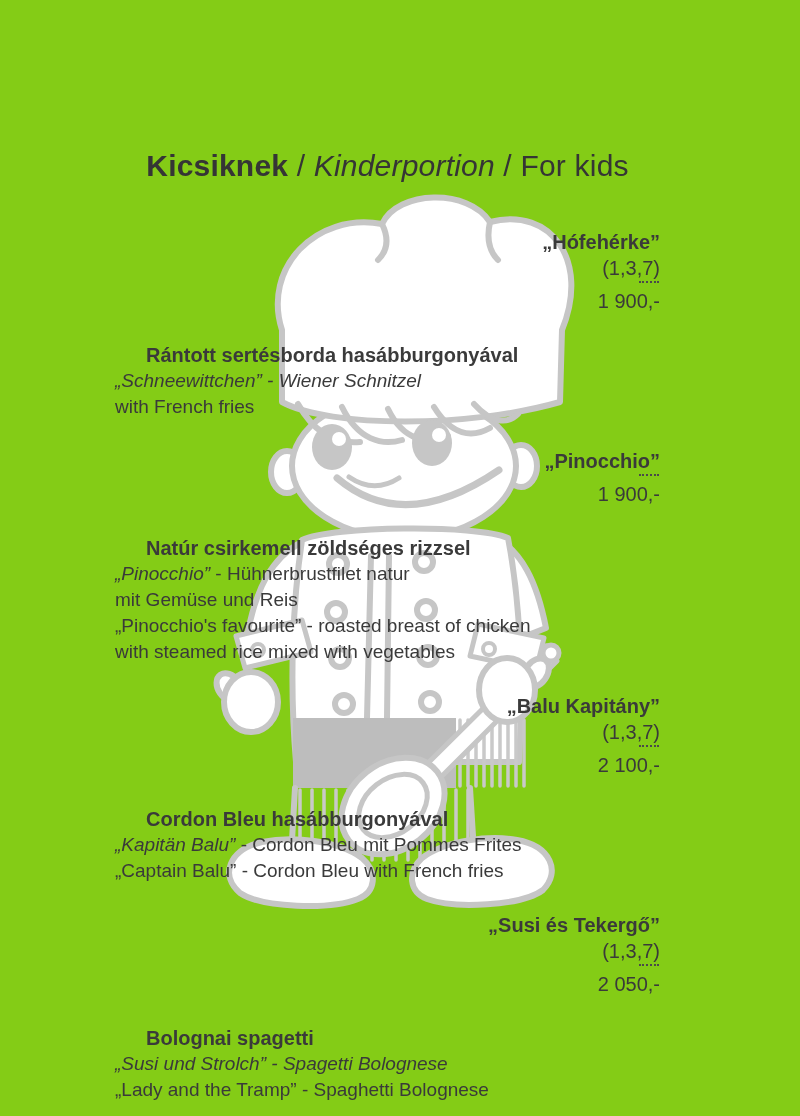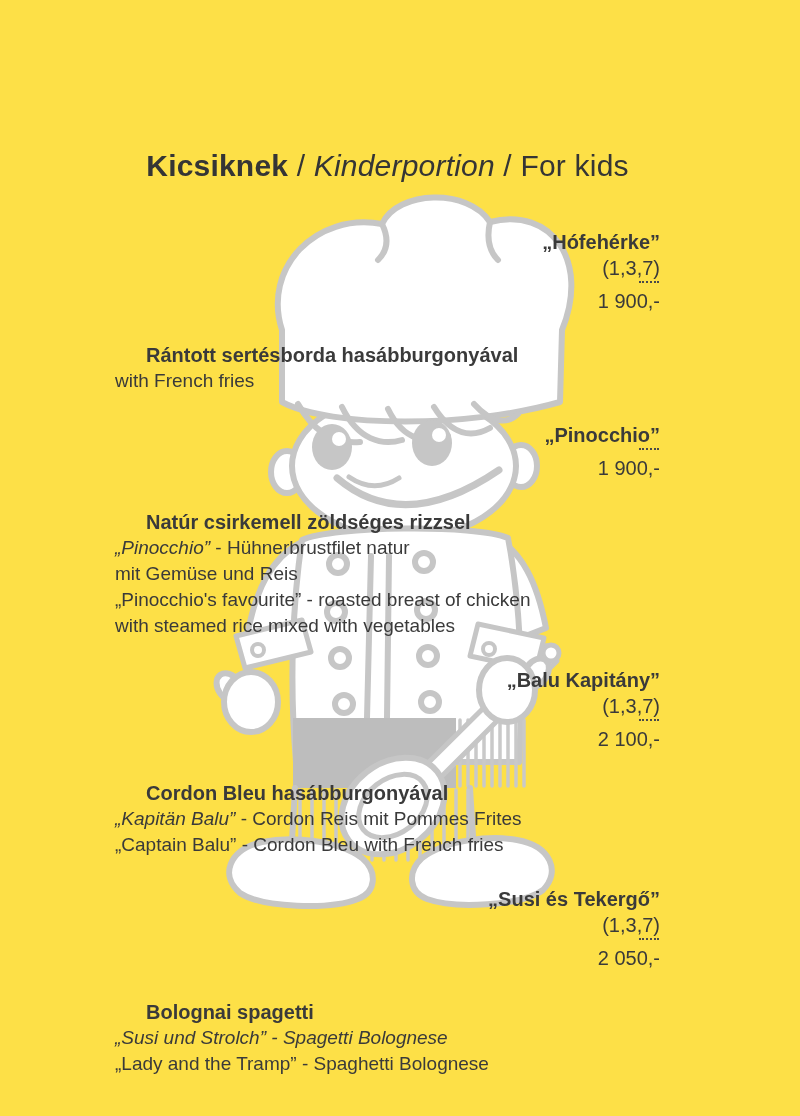--- a/index.html
+++ b/index.html
@@ -1,17 +1,17 @@
 <!DOCTYPE html>
 <html><head>
 <meta charset="utf-8">
 <style>
   html,body{margin:0;padding:0;background:#fff;}
   .page{
-    position:relative;width:800px;height:1116px;background:#fde047;overflow:hidden;
+    position:relative;width:800px;height:1116px;background:#84cc16;overflow:hidden;
     font-family:"Liberation Sans",sans-serif;color:#3a3a3a;
   }
   .watermark{position:absolute;left:200px;top:190px;z-index:0;}
   .content{position:absolute;left:115px;top:148px;width:545px;z-index:1;}
   .title{
     font-size:30px;font-weight:normal;font-style:normal;text-align:center;
     margin:0 0 45px 0;color:#353535;letter-spacing:.2px;line-height:36px;
   }
   .title .b{font-weight:bold;}
   .title .i{font-style:italic;}
@@ -108,20 +108,21 @@
     <h1 class="title"><span class="b">Kicsiknek</span><span class="sep"> / </span><span class="i">Kinderportion</span><span class="sep"> / </span><span>For kids</span></h1>
     <div id="items">
         <section class="item">
           <div class="price-row">
             <span class="item-name">„Hófehérke”</span>
             <span class="item-allergens">(1,3,7)</span>
             <span class="dots"></span>
             <span class="item-price">1 900,-</span>
           </div>
           <div class="line bold-line">Rántott sertésborda hasábburgonyával</div>
+          <div class="line"><span class="it">„Schneewittchen” - Wiener Schnitzel</span></div>
           <div class="line"><span>with French fries</span></div>
         </section>
         <section class="item">
           <div class="price-row">
             <span class="item-name">„Pinocchio”</span>
             <span class="item-allergens"></span>
             <span class="dots"></span>
             <span class="item-price">1 900,-</span>
           </div>
           <div class="line bold-line">Natúr csirkemell zöldséges rizzsel</div>
@@ -131,21 +132,21 @@
           <div class="line"><span>with steamed rice mixed with vegetables</span></div>
         </section>
         <section class="item">
           <div class="price-row">
             <span class="item-name">„Balu Kapitány”</span>
             <span class="item-allergens">(1,3,7)</span>
             <span class="dots"></span>
             <span class="item-price"> 2 100,-</span>
           </div>
           <div class="line bold-line">Cordon Bleu hasábburgonyával</div>
-          <div class="line"><span class="it">„Kapitän Balu”</span><span> - Cordon Reis mit Pommes Frites</span></div>
+          <div class="line"><span class="it">„Kapitän Balu”</span><span> - Cordon Bleu mit Pommes Frites</span></div>
           <div class="line"><span>„Captain Balu” - Cordon Bleu with French fries</span></div>
         </section>
         <section class="item">
           <div class="price-row">
             <span class="item-name">„Susi és Tekergő”</span>
             <span class="item-allergens">(1,3,7)</span>
             <span class="dots"></span>
             <span class="item-price"> 2 050,-</span>
           </div>
           <div class="line bold-line">Bolognai spagetti</div>

